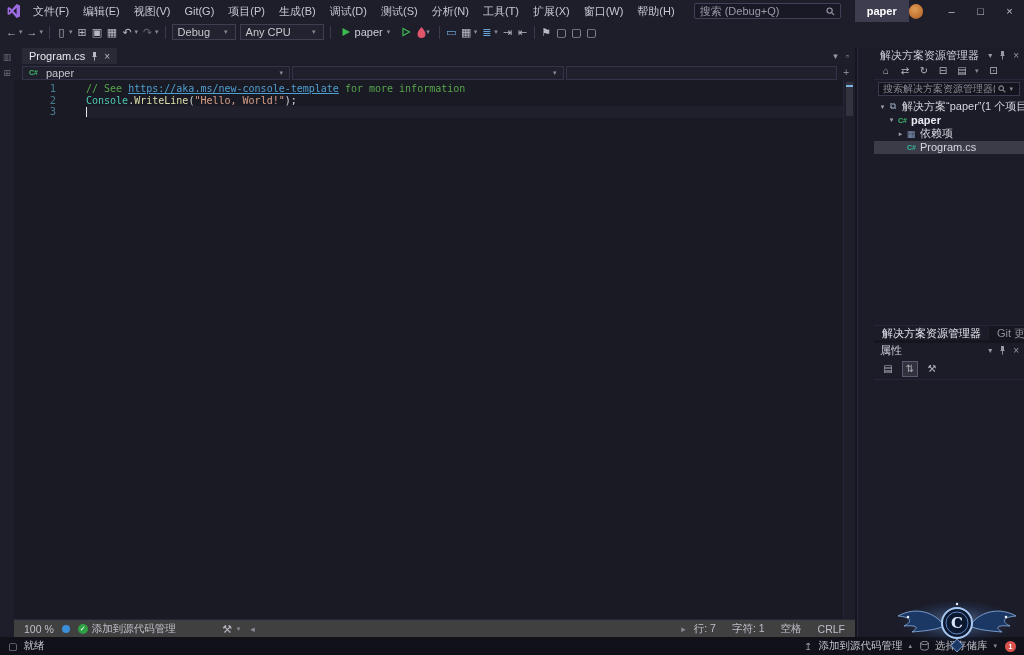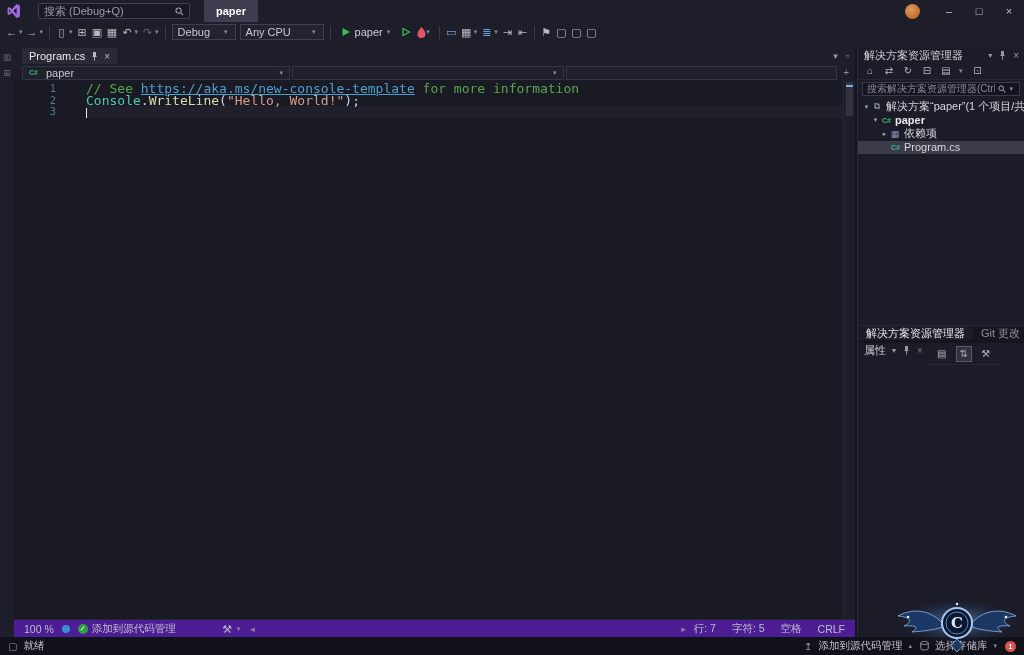--- a/index.html
+++ b/index.html
@@ -40,80 +40,95 @@
   .doc-tab .tclose{ color:#b8b8c2; font-size:10px; }
   #tabstrip-right{ margin-left:auto; display:flex; align-items:center; gap:8px; color:#9a9aa6; padding-right:6px; font-size:9px; }
   #breadcrumb{ height:16px; flex:0 0 16px; display:flex; align-items:center; background:#1d1d29; padding:2px 2px 1px 8px; gap:2px; }
   .bc-seg{ height:14px; border:1px solid #33334a; background:#20202d; display:flex; align-items:center; justify-content:space-between; padding:0 4px; color:#c5c5cf; }
   #bc-1{ width:268px; } #bc-2{ flex:1; } #bc-3{ flex:1; }
   #bc-plus{ color:#8a8a96; padding:0 4px; font-size:10px; }
   
   #code-wrap{ flex:1; display:flex; background:#1a1a25; position:relative; min-height:0; }
   #gutter{ width:58px; flex:0 0 58px; padding:3px 16px 0 0; text-align:right; color:#477b8f;
     font-family:"DejaVu Sans Mono","Liberation Mono",monospace; font-size:10.5px; line-height:11.5px; }
-  #code{ flex:1; padding:3px 0 0 14px; font-family:"DejaVu Sans Mono","Liberation Mono",monospace; font-size:13px; line-height:11.5px; white-space:pre; }
+  #code{ flex:1; padding:3px 0 0 14px; font-family:"DejaVu Sans Mono","Liberation Mono",monospace; font-size:10px; line-height:11.5px; white-space:pre; }
   .cl{ height:11.5px; }
   .cl.current{ background:#20202c; }
   .caret{ display:inline-block; width:1px; height:10px; background:#e8e8e8; vertical-align:middle; }
   .c-comment{ color:#57a64a; } .c-link{ color:#4e9fd0; text-decoration:underline; }
   .c-class{ color:#4ec9b0; } .c-method{ color:#dcdcaa; } .c-string{ color:#d69d85; } .c-plain{ color:#d4d4d4; }
   #vscroll{ width:12px; flex:0 0 12px; background:#1e1e2b; border-left:1px solid #26263a; position:relative; }
   #vthumb{ position:absolute; top:2px; left:2px; right:2px; height:34px; background:#33333f; }
   #vmark{ position:absolute; top:5px; right:2px; width:7px; height:2px; background:#7ab3e0; }
   
-  #estatus{ height:18px; flex:0 0 18px; display:flex; align-items:center; background:#4c1d95; border-top:1px solid #26263a; padding:0 10px; gap:8px; font-size:10.5px; color:#bfbfca; }
+  #estatus{ height:18px; flex:0 0 18px; display:flex; align-items:center; background:#404040; border-top:1px solid #26263a; padding:0 10px; gap:8px; font-size:10.5px; color:#bfbfca; }
   .dot-blue{ width:8px; height:8px; border-radius:50%; background:#3a8fd8; }
   .check-ok{ width:10px; height:10px; border-radius:50%; background:#2ea043; color:#fff; font-size:7px; display:flex; align-items:center; justify-content:center; }
   #estatus .right-grp{ display:flex; gap:16px; margin-left:auto; align-items:center; }
   .scroll-arrow{ color:#8a8a96; font-size:9px; }
   #htrack{ flex:1; }
   
   #splitter{ width:2px; flex:0 0 2px; background:#15151e; }
-  #right-col{ width:167px; flex:0 0 167px; display:flex; flex-direction:column; background:#1c1c28; border-left:1px solid #2a2a3e; min-height:0; }
+  #right-col{ width:167px; flex:0 0 167px; display:flex; flex-direction:column; background:#1c1c28; border-left:1px solid #2a2a3e; min-height:0;padding-left:16px; }
   .panel-header{ height:15px; flex:0 0 15px; display:flex; align-items:center; gap:6px; padding:0 5px 0 6px; color:#cfcfd8; }
   .panel-header .ph-title{ flex:1; white-space:nowrap; overflow:hidden; }
   .ph-ic{ color:#9a9aa6; font-size:8px; }
   .panel-toolbar{ height:17px; flex:0 0 17px; display:flex; align-items:center; gap:7px; padding:0 6px; color:#b0b0bc; border-bottom:1px solid #26263a; }
   .panel-toolbar .ticon{ font-size:10px; min-width:12px; }
   #solexp{ height:292px; flex:0 0 292px; display:flex; flex-direction:column; min-height:0; }
   #solexp-search{ height:14px; flex:0 0 14px; margin:2px 4px; background:#14141e; border:1px solid #3a3a4e; display:flex; align-items:center; padding:0 4px; color:#8a8a98; font-size:10px; gap:3px; }
   #solexp-search .ph{ flex:1; white-space:nowrap; overflow:hidden; }
   #soltree{ flex:1; overflow:hidden; padding-top:2px; }
   .trow{ height:13.5px; display:flex; align-items:center; color:#d6d6de; white-space:nowrap; }
   .trow.sel{ background:#3c3c48; }
   .trow .chev{ width:9px; font-size:7px; color:#a0a0ae; text-align:center; flex:0 0 9px; }
   .trow .tico{ width:12px; font-size:9px; text-align:center; margin-right:3px; flex:0 0 12px; }
   .csbadge{ width:13px; flex:0 0 13px; font-size:7px; font-weight:bold; color:#3fba6c; text-align:center; margin-right:2px; }
   .csbadge.file{ color:#35b8a0; }
   .trow .tlabel.bold{ font-weight:bold; color:#e8e8f0; }
   #exp-tabs{ height:15px; flex:0 0 15px; display:flex; align-items:stretch; background:#16161f; border-top:1px solid #26263a; }
   .exp-tab{ padding:0 8px; display:flex; align-items:center; color:#8f8f9c; white-space:nowrap; }
   .exp-tab.active{ color:#e4e4ec; background:#1c1c28; }
   .panel-gap{ height:3px; flex:0 0 3px; background:#15151e; }
-  #props{ flex:1; display:flex; flex-direction:row; min-height:0;font-family:Liberation Serif, serif; }
+  #props{ flex:1; display:flex; flex-direction:column; min-height:0; }
   #props-toolbar{ height:22px; flex:0 0 22px; display:flex; align-items:center; gap:6px; padding:0 6px; border-bottom:1px solid #26263a; color:#b0b0bc; }
   .ptool{ width:16px; height:16px; display:flex; align-items:center; justify-content:center; font-size:10px; }
   .ptool.boxed{ border:1px solid #5a5a6e; background:#32323e; }
   #props-body{ flex:1; background:#1c1c28; }
   
   #statusbar{ height:18px; flex:0 0 18px; background:#111119; display:flex; align-items:center; padding:0 8px; gap:6px; color:#c2c2cc; font-size:10.5px; }
   #statusbar .right{ margin-left:auto; display:flex; align-items:center; gap:6px; }
   .sb-ic{ color:#9a9aa8; font-size:10px; }
   #notif-badge{ width:11px; height:11px; border-radius:50%; background:#d9534f; color:#fff; font-size:7px; display:flex; align-items:center; justify-content:center; font-weight:bold; }
   #emblem{ position:absolute; right:4px; bottom:2px; z-index:50; pointer-events:none; }
 </style>
 </head>
 <body>
 
 <div id="app">
 
   <header id="titlebar">
     <svg id="vslogo" viewBox="0 0 16 16">
       <path fill="#9b6bdf" d="M10.6 1 6 6.2 3 4 1.6 4.7v6.6L3 12l3-2.2L10.6 15 14 13.5v-11L10.6 1zM3 9.7V6.3L4.6 8 3 9.7zm7.6 1.6L7.3 8l3.3-3.3v6.6z"></path>
     </svg>
+    <nav id="menubar">
+        <span class="menu-item">文件(F)</span>
+        <span class="menu-item">编辑(E)</span>
+        <span class="menu-item">视图(V)</span>
+        <span class="menu-item">Git(G)</span>
+        <span class="menu-item">项目(P)</span>
+        <span class="menu-item">生成(B)</span>
+        <span class="menu-item">调试(D)</span>
+        <span class="menu-item">测试(S)</span>
+        <span class="menu-item">分析(N)</span>
+        <span class="menu-item">工具(T)</span>
+        <span class="menu-item">扩展(X)</span>
+        <span class="menu-item">窗口(W)</span>
+        <span class="menu-item">帮助(H)</span>
+      </nav>
     <div id="tb-search">
       <span class="ph">搜索 (Debug+Q)</span>
       <svg width="9" height="9" viewBox="0 0 9 9">
         <circle cx="3.6" cy="3.6" r="2.6" fill="none" stroke="#9a9aa8" stroke-width="1.1"></circle>
         <line x1="5.6" y1="5.6" x2="8.2" y2="8.2" stroke="#9a9aa8" stroke-width="1.1"></line>
       </svg>
     </div>
     <div id="tb-title">paper</div>
     <div class="tspace"></div>
     <div id="avatar"></div>
@@ -246,21 +261,21 @@
         </span>
         <span style="margin-left:36px;display:flex;align-items:center;gap:2px;">
           <span class="ticon">⚒</span>
           <span class="dd">▾</span>
         </span>
         <span class="scroll-arrow">◂</span>
         <span id="htrack"></span>
         <span class="scroll-arrow">▸</span>
         <span class="right-grp">
           <span>行: 7</span>
-          <span>字符: 5</span>
+          <span>字符: 1</span>
           <span>空格</span>
           <span>CRLF</span>
         </span>
       </div>
     </div>
 
     <div id="splitter"></div>
 
     <div id="right-col">
       <section id="solexp">

